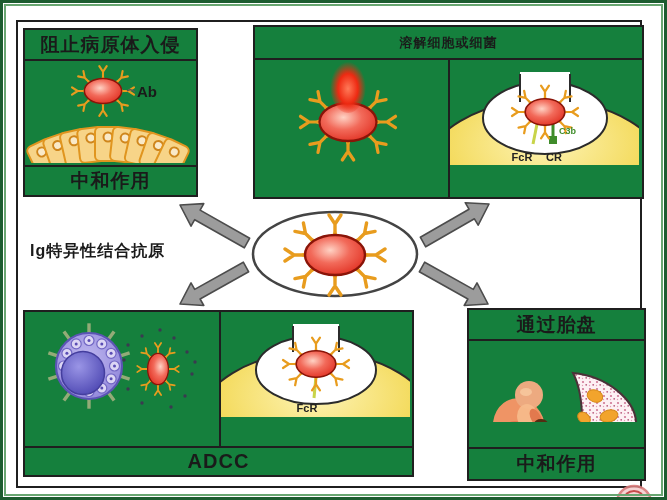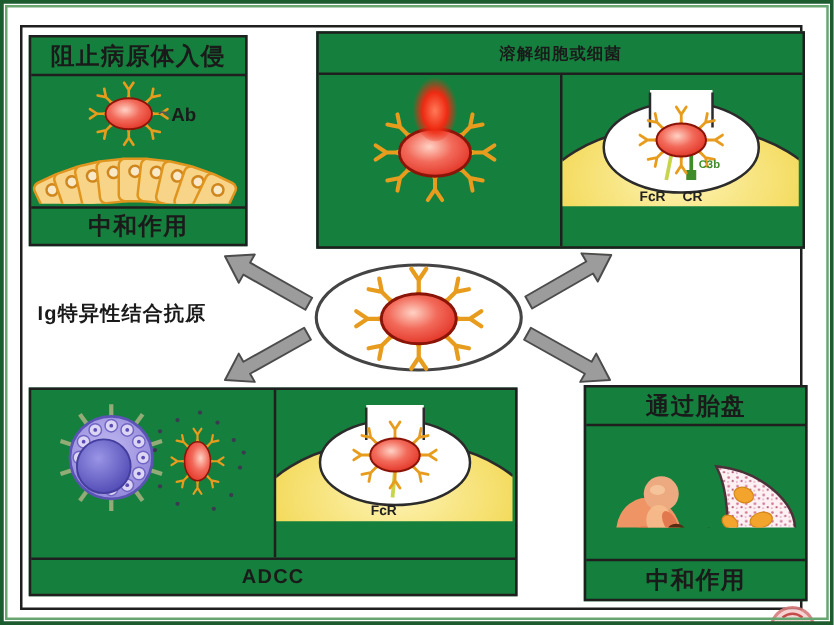--- a/index.html
+++ b/index.html
@@ -249,21 +249,21 @@
         <ellipse cx="95" cy="58" rx="60" ry="34" fill="#fff" stroke="#2b2b2b" stroke-width="2"></ellipse>
         <rect x="72" y="12" width="46" height="28" fill="#fff"></rect>
         <path d="M72,14 V40 M118,14 V40" stroke="#2b2b2b" stroke-width="2"></path>
         <line x1="95" y1="64" x2="93" y2="86" stroke="#c8d44a" stroke-width="3"></line>
         <use href="#pathogen" transform="translate(95,52) scale(0.66)"></use>
         <text x="86" y="100" font-size="11" class="lbl" text-anchor="middle" fill="#222">FcR</text>
       </svg>
     </div>
   </div>
   <div class="box-label split" style="height:27px;padding:0;">
-    <div class="half" style="font-size:16px">ADCC</div>
+    <div class="half" style="font-size:20px">ADCC</div>
   </div>
 </div>
 
 <div class="box" style="left:467px;top:308px;width:175px;height:169px;gap:25px;">
   <div class="box-title" style="height:29px">通过胎盘</div>
   <div class="box-content">
     <svg width="171" height="104" viewBox="0 0 171 104">
       <path d="M104,7 C138,10 166,34 167,56 C168,80 140,99 104,101 C116,78 116,30 104,7 Z" fill="url(#stipple)" stroke="#4a3238" stroke-width="2"></path>
       <g fill="#f2a42c" stroke="#d4881a" stroke-width="1">
         <ellipse cx="126" cy="30" rx="8" ry="6" transform="rotate(20 126 30)"></ellipse>

